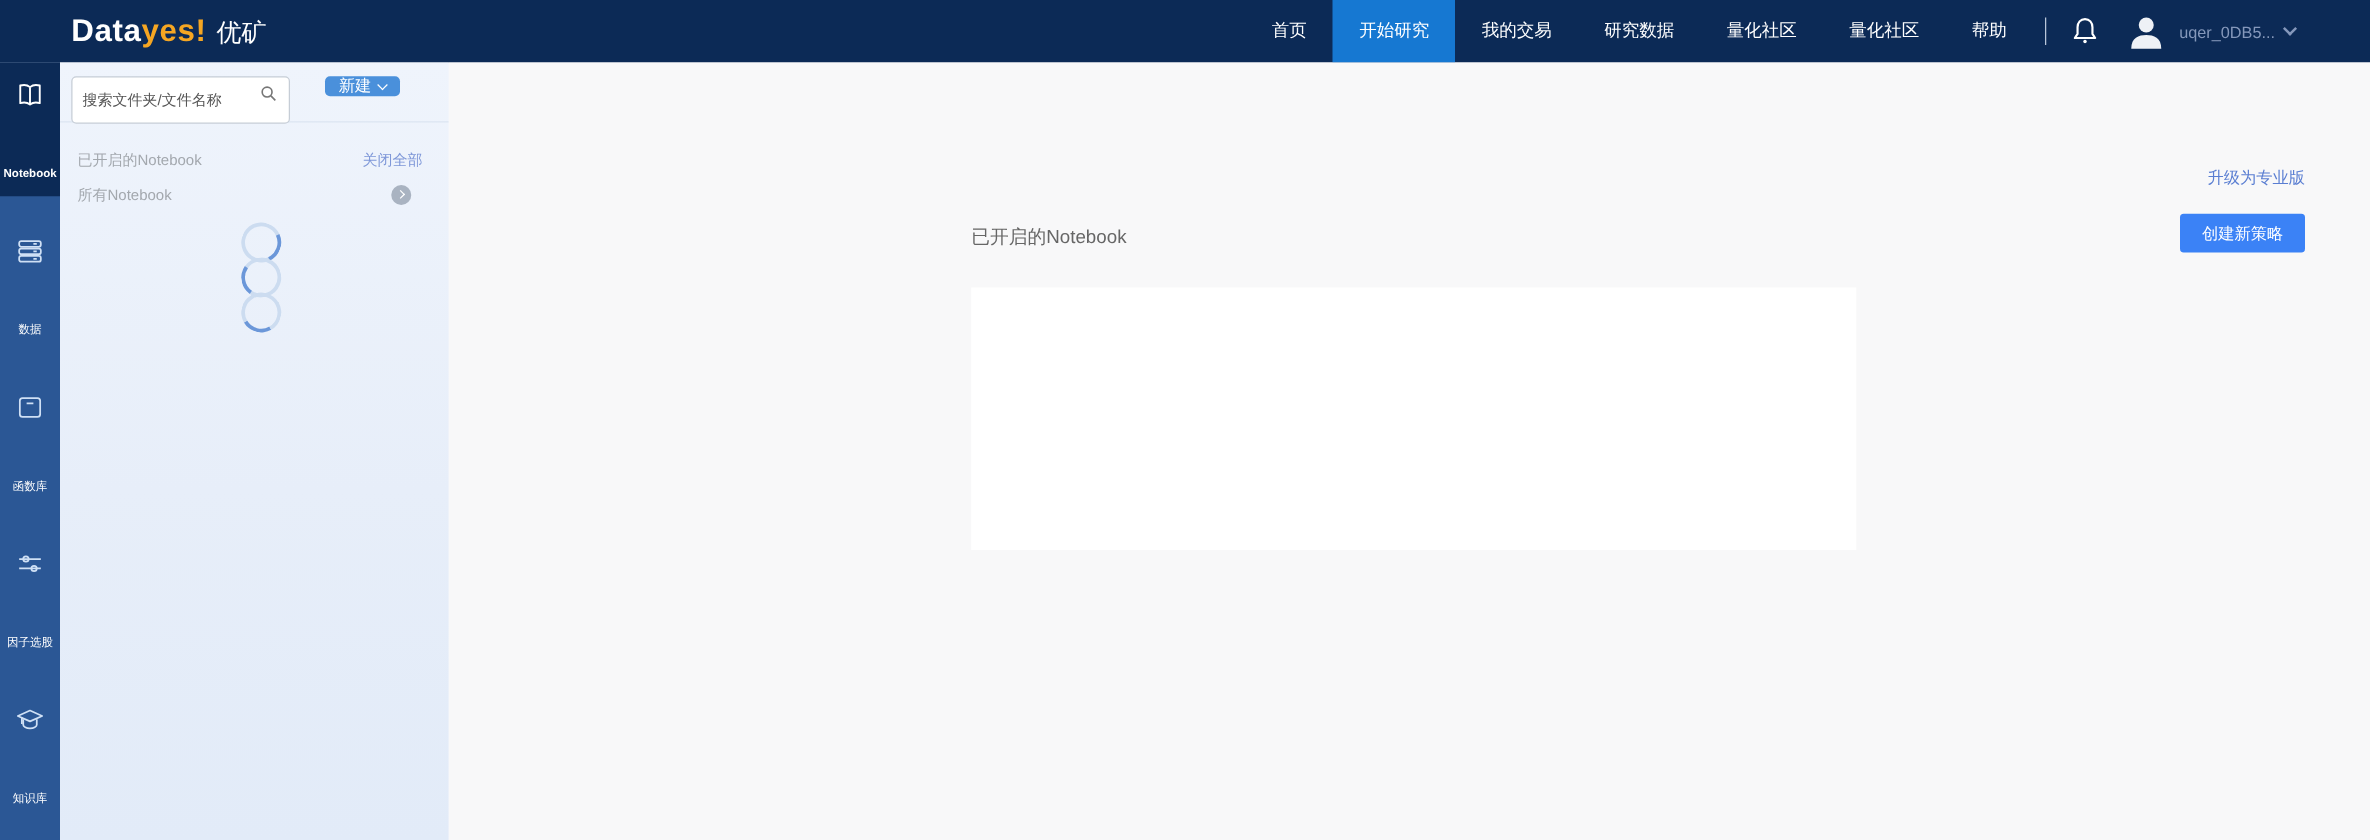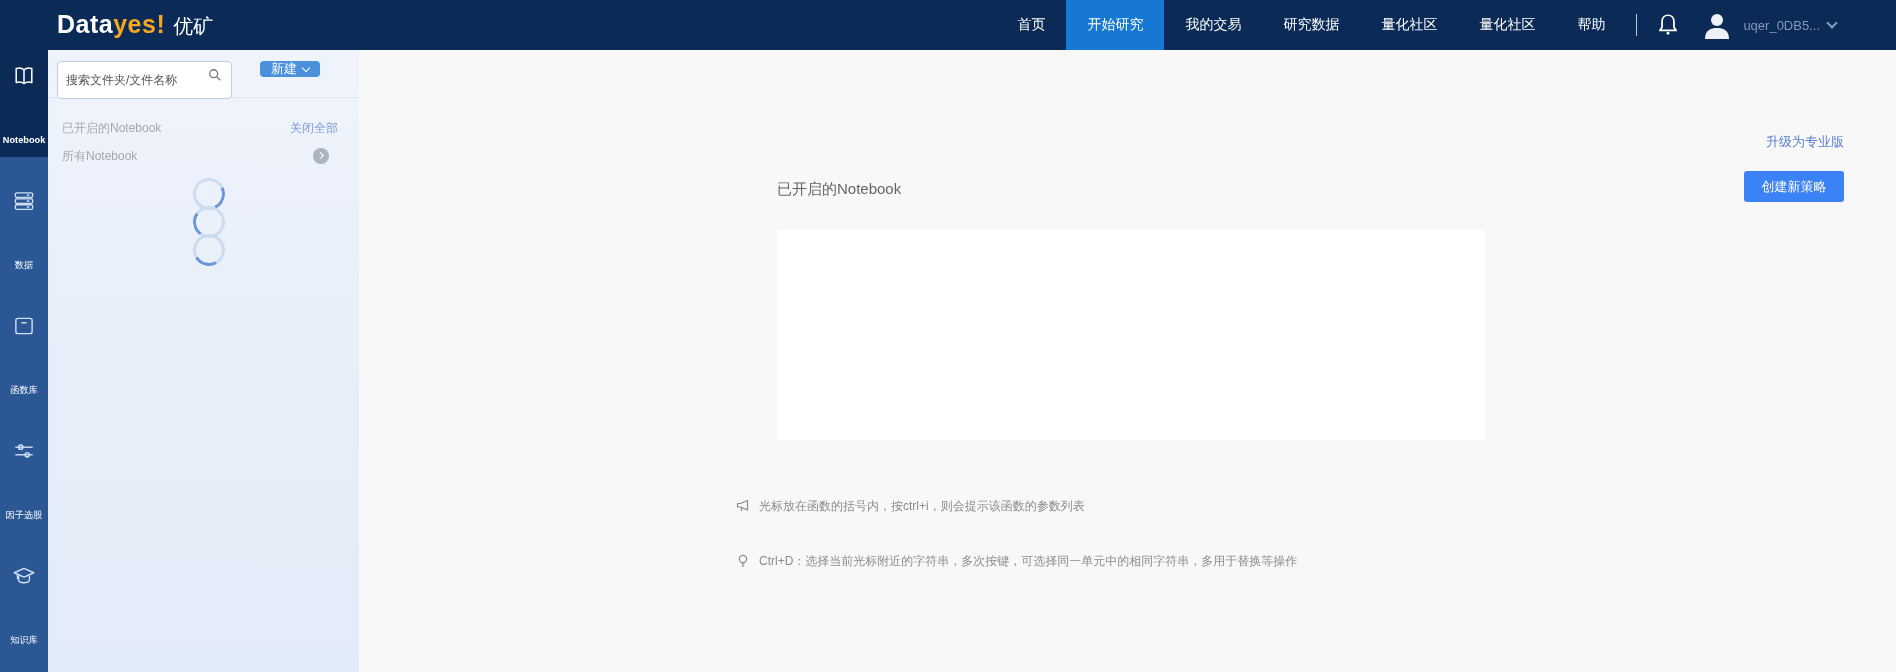--- a/index.html
+++ b/index.html
@@ -193,31 +193,16 @@
       <div class="spin s3"></div>
     </div>
   </div>
 
   <div class="main">
     <span class="upgrade-link">升级为专业版</span>
     <div class="recent-title">已开启的Notebook</div>
     <button class="create-btn">创建新策略</button>
     <div class="white-panel"></div>
 
-    <div class="tip-row t1">
-      <svg class="tip-ic" viewBox="0 0 16 16">
-        <path d="M12.5 2.5 L5.5 5.5 L2.5 5.5 L2.5 9 L5.5 9 L12.5 12 Z" fill="none" stroke="#8c8c8c" stroke-width="1.2" stroke-linejoin="round"></path>
-        <line x1="6.5" y1="9.5" x2="6.5" y2="13" stroke="#8c8c8c" stroke-width="1.2"></line>
-      </svg>
-      <span class="tip-text">光标放在函数的括号内，按ctrl+i，则会提示该函数的参数列表</span>
-    </div>
-
-    <div class="tip-row t2">
-      <svg class="tip-ic" viewBox="0 0 16 16">
-        <circle cx="8" cy="6" r="3.6" fill="none" stroke="#8c8c8c" stroke-width="1.2"></circle>
-        <line x1="6.6" y1="11" x2="9.4" y2="11" stroke="#8c8c8c" stroke-width="1.2"></line>
-        <line x1="6.9" y1="13" x2="9.1" y2="13" stroke="#8c8c8c" stroke-width="1.2"></line>
-      </svg>
-      <span class="tip-text">Ctrl+D：选择当前光标附近的字符串，多次按键，可选择同一单元中的相同字符串，多用于替换等操作</span>
-    </div>
+
   </div>
 
 </div>
 
 </body></html>

